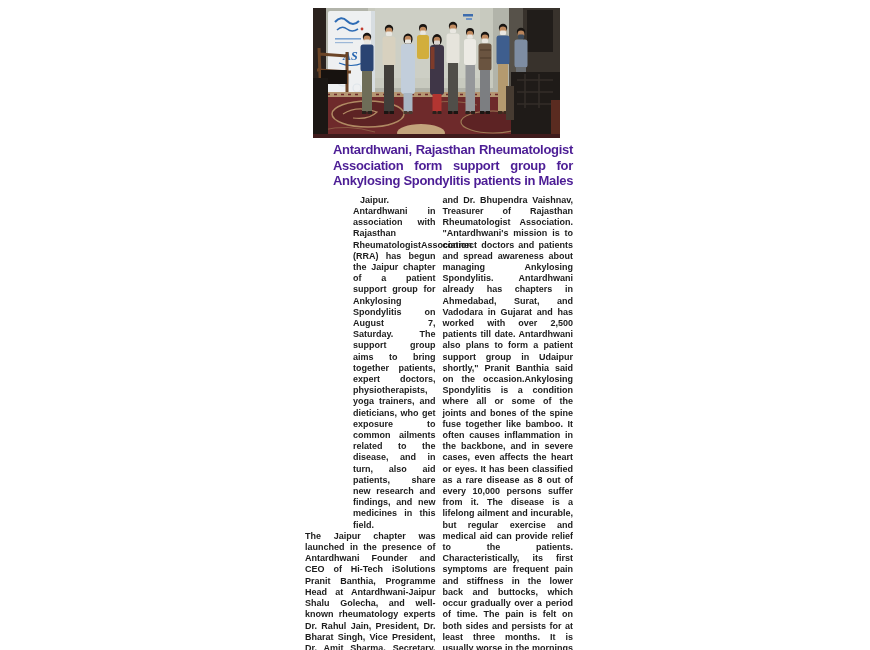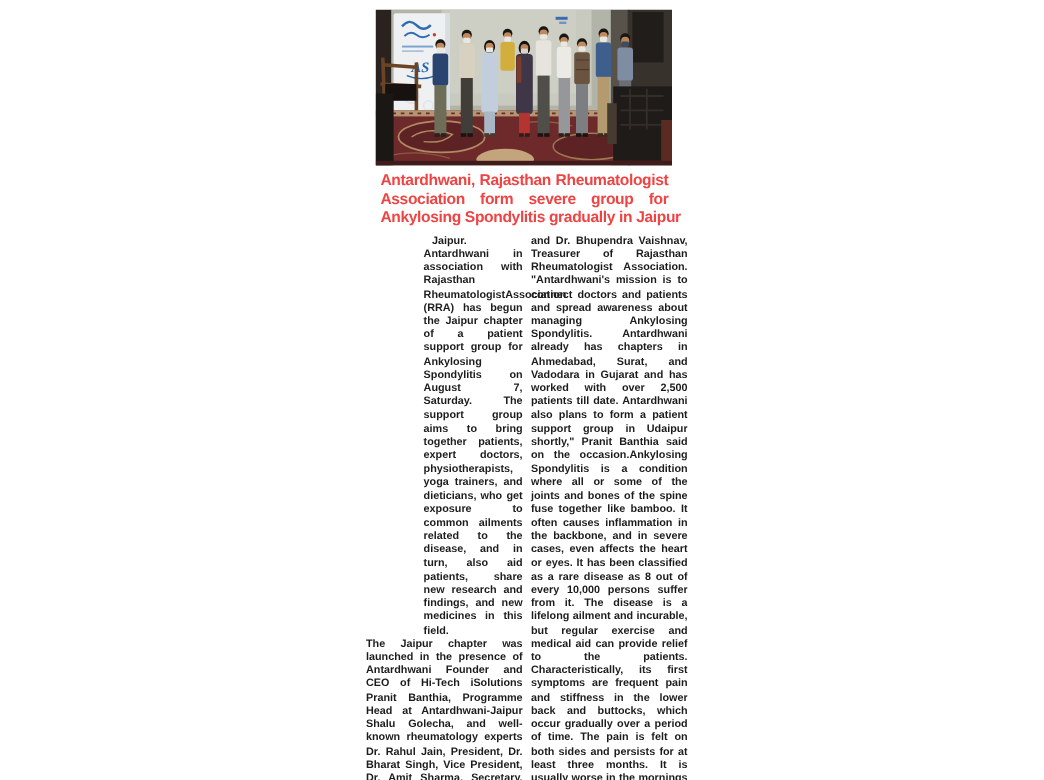--- a/index.html
+++ b/index.html
@@ -15,27 +15,27 @@
     left:305px;top:8px;
     width:270px;
   }
   .photo{
     width:247px;height:130px;
     margin-left:8px;
     overflow:hidden;
     background:#b2b4aa;
   }
   .headline{
-    margin:4px 0 0 12px;
+    margin:4px 0 0 28px;
     width:240px;
     font-size:13px;
     font-weight:bold;
     letter-spacing:-0.3px;
     line-height:15.6px;
-    color:#ef4444;
+    color:#4c1d95;
   }
   .hl{
     text-align:justify;
     text-align-last:justify;
     white-space:nowrap;
   }
   .body-cols{
     margin-top:6px;
     width:268px;
     height:462px;
@@ -209,22 +209,22 @@
         </g>
 
         <rect x="0" y="70" width="15" height="60" fill="#1b1714"></rect>
 
         <rect x="0" y="126" width="247" height="4" fill="#3f1b1c"></rect>
       </svg>
     </div>
 
     <h1 class="headline">
       <div class="hl">Antardhwani, Rajasthan Rheumatologist</div>
-      <div class="hl">Association form severe group for</div>
-      <div class="hl">Ankylosing Spondylitis gradually in Jaipur</div>
+      <div class="hl">Association form support group for</div>
+      <div class="hl">Ankylosing Spondylitis patients in Males</div>
     </h1>
 
     <div class="body-cols">
       <p class="lead">Jaipur. Antardhwani in association with Rajasthan RheumatologistAssociation (RRA) has begun the Jaipur chapter of a patient support group for Ankylosing Spondylitis on August 7, Saturday. The support group aims to bring together patients, expert doctors, physiotherapists, yoga trainers, and dieticians, who get exposure to common ailments related to the disease, and in turn, also aid patients, share new research and findings, and new medicines in this field.</p>
       <p>The Jaipur chapter was launched in the presence of Antardhwani Founder and CEO of Hi-Tech iSolutions Pranit Banthia, Programme Head at Antardhwani-Jaipur Shalu Golecha, and well-known rheumatology experts Dr. Rahul Jain, President, Dr. Bharat Singh, Vice President, Dr. Amit Sharma, Secretary, and Dr. Bhupendra Vaishnav, Treasurer of Rajasthan Rheumatologist Association. "Antardhwani's mission is to connect doctors and patients and spread awareness about managing Ankylosing Spondylitis. Antardhwani already has chapters in Ahmedabad, Surat, and Vadodara in Gujarat and has worked with over 2,500 patients till date. Antardhwani also plans to form a patient support group in Udaipur shortly," Pranit Banthia said on the occasion.Ankylosing Spondylitis is a condition where all or some of the joints and bones of the spine fuse together like bamboo. It often causes inflammation in the backbone, and in severe cases, even affects the heart or eyes. It has been classified as a rare disease as 8 out of every 10,000 persons suffer from it. The disease is a lifelong ailment and incurable, but regular exercise and medical aid can provide relief to the patients.  Characteristically, its first symptoms are frequent pain and stiffness in the lower back and buttocks, which occur gradually over a period of time. The pain is felt on both sides and persists for at least three months. It is usually worse in the mornings and at night, but the condition can be improved with light exercise or a warm shower. Males between the age of 20-30 are the most commonly affected by Ankylosing Spondylitis. The symptoms include lower back pain with early morning stiffness. Its exact cause is not known yet, but scientists believe the interplay between genetic, environmental, and immune systems triggers the symptoms.</p>
     </div>
 
   </div>
 </div>
 

